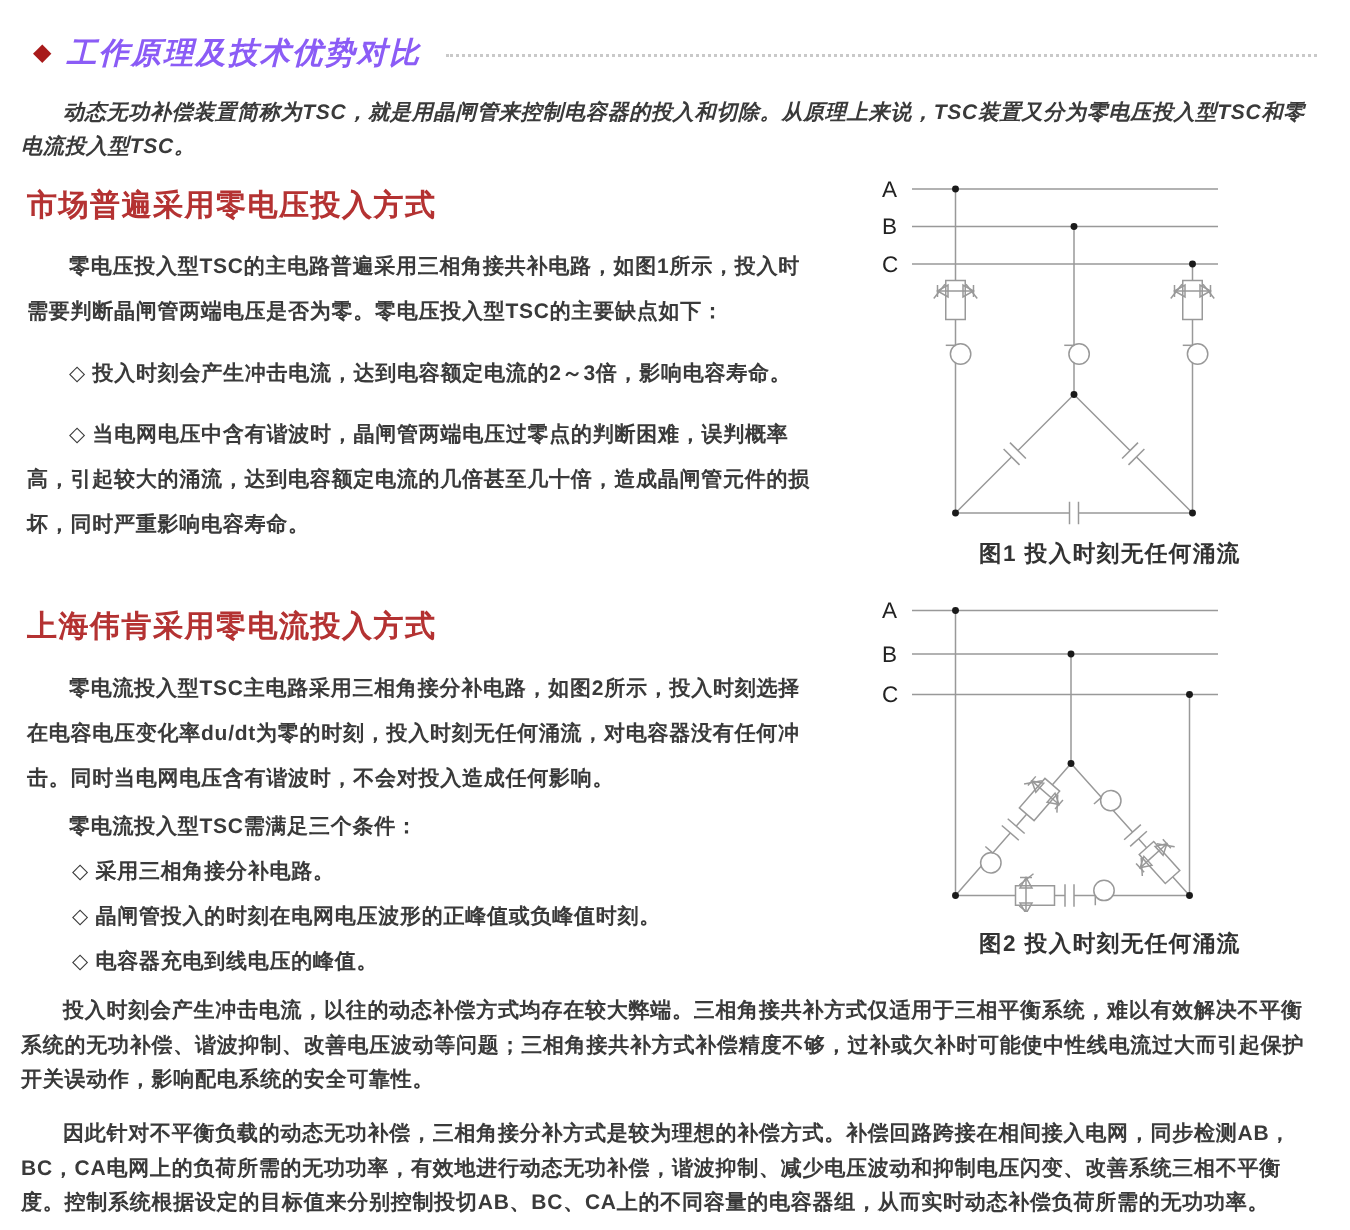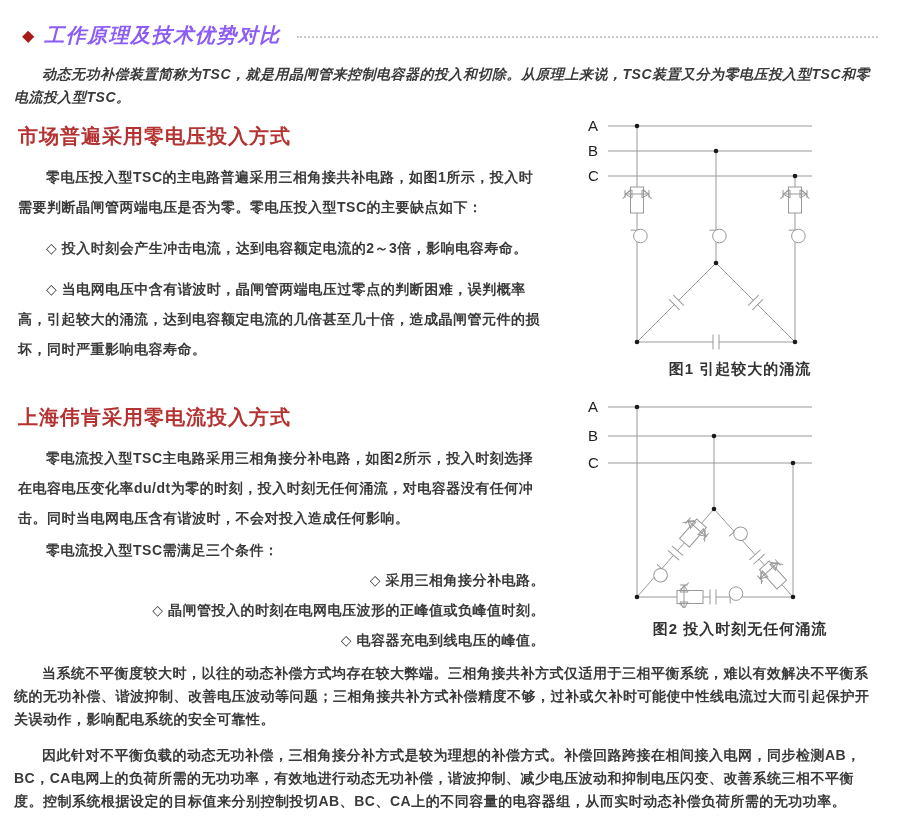--- a/index.html
+++ b/index.html
@@ -16,21 +16,21 @@
   .body{font-size:14px;color:#3a3a3a;font-weight:600;letter-spacing:0.5px;}
   .intro{margin:14px 22px 0 14px;line-height:23px;text-indent:2em;font-style:italic;}
 
   .mid{height:545px;overflow:hidden;}
   .left-col{width:545px;padding-left:18px;box-sizing:border-box;}
   .sec-h{font-size:20px;color:#b43232;font-weight:600;margin:14px 0 0 0;letter-spacing:1px;}
   .sec-h2{margin-top:40px;}
   .lc{line-height:30px;margin:12px 0 0 0;text-indent:2em;}
   .bullet{margin-top:11px;}
   .cond{margin-top:2px;}
-  .cbullet{margin:0 0 0 16px;line-height:30px;text-indent:1em;text-align:right;}
+  .cbullet{margin:0 0 0 16px;line-height:30px;text-indent:1em;}
 
   
   .fig{position:absolute;left:580px;width:320px;}
   .fig1{top:112px;}
   .fig2{top:398px;}
   .fig svg{display:block;}
   .caption{font-size:15px;font-weight:bold;color:#333333;text-align:center;margin-top:4px;letter-spacing:1px;}
   .caption2{margin-top:12px;}
   .phase-label{font-size:15px;fill:#222222;font-family:"Liberation Sans","DejaVu Sans",sans-serif;}
 
@@ -120,21 +120,21 @@
       </g>
       <g fill="#1a1a1a">
         <circle cx="57" cy="14" r="2.3"></circle>
           <circle cx="136" cy="39" r="2.3"></circle>
           <circle cx="215" cy="64" r="2.3"></circle>
         <circle cx="136" cy="151" r="2.3"></circle>
           <circle cx="57" cy="230" r="2.3"></circle>
           <circle cx="215" cy="230" r="2.3"></circle>
       </g>
     </svg>
-    <div class="caption">图1 引起较大的涌流</div>
+    <div class="caption">图1 投入时刻无任何涌流</div>
   </div>
 
   <div class="fig fig2">
     <svg width="320" height="210" viewBox="0 0 320 210">
       <g stroke="#999" stroke-width="1">
         <line x1="28" y1="9" x2="232" y2="9"></line>
         <line x1="28" y1="38" x2="232" y2="38"></line>
         <line x1="28" y1="65" x2="232" y2="65"></line>
       </g>
       <g>
@@ -165,17 +165,17 @@
           <circle cx="213" cy="65" r="2.3"></circle>
         <circle cx="134" cy="111" r="2.3"></circle>
           <circle cx="57" cy="199" r="2.3"></circle>
           <circle cx="213" cy="199" r="2.3"></circle>
       </g>
     </svg>
     <div class="caption caption2">图2 投入时刻无任何涌流</div>
   </div>
 
   <div class="footer">
-    <p class="body foot">当系统不平衡度较大时，以往的动态补偿方式均存在较大弊端。三相角接共补方式仅适用于三相平衡系统，难以有效解决不平衡系统的无功补偿、谐波抑制、改善电压波动等问题；三相角接共补方式补偿精度不够，过补或欠补时可能使中性线电流过大而引起保护开关误动作，影响配电系统的安全可靠性。</p>
+    <p class="body foot">投入时刻会产生冲击电流，以往的动态补偿方式均存在较大弊端。三相角接共补方式仅适用于三相平衡系统，难以有效解决不平衡系统的无功补偿、谐波抑制、改善电压波动等问题；三相角接共补方式补偿精度不够，过补或欠补时可能使中性线电流过大而引起保护开关误动作，影响配电系统的安全可靠性。</p>
     <p class="body foot">因此针对不平衡负载的动态无功补偿，三相角接分补方式是较为理想的补偿方式。补偿回路跨接在相间接入电网，同步检测AB，BC，CA电网上的负荷所需的无功功率，有效地进行动态无功补偿，谐波抑制、减少电压波动和抑制电压闪变、改善系统三相不平衡度。控制系统根据设定的目标值来分别控制投切AB、BC、CA上的不同容量的电容器组，从而实时动态补偿负荷所需的无功功率。</p>
   </div>
 
 </div>
 
 </body></html>

